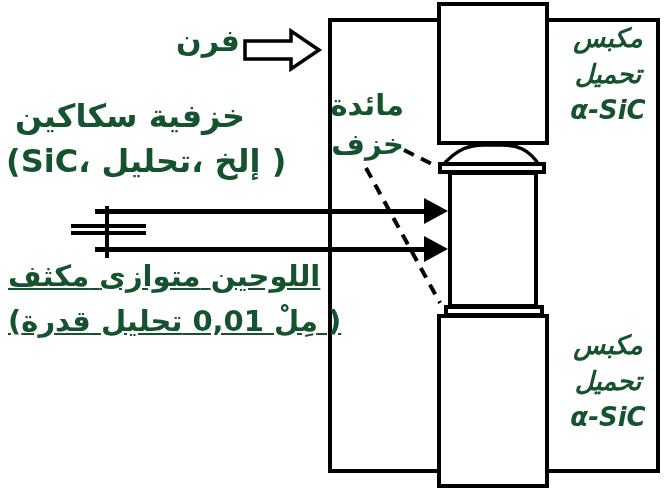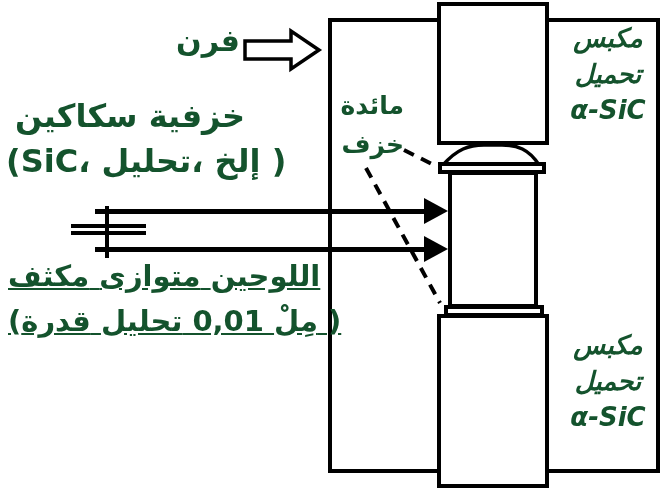--- a/index.html
+++ b/index.html
@@ -43,21 +43,21 @@
   .cap-vertical{left:105px;top:206px;width:4px;height:52px;}
   .cap-plate-top{left:71px;top:224px;width:75px;height:4px;}
   .cap-plate-bottom{left:71px;top:231px;width:75px;height:4px;}
   
   .furnace-arrow{position:absolute;left:243px;top:27px;z-index:5;}
   
   .lbl{position:absolute;font-weight:bold;z-index:6;white-space:nowrap;}
   .furnace-label{left:60px;top:20px;width:180px;text-align:right;font-size:30px;line-height:42px;}
   .knives-label{left:6px;top:94px;width:248px;text-align:center;font-size:32px;line-height:45px;}
   .capacitor-label{left:8px;top:254px;width:270px;text-align:right;font-size:29px;line-height:45px;text-decoration:underline;}
-  .ceramic-table-label{left:330px;top:86px;width:74px;text-align:right;font-size:25px;line-height:39px;}
+  .ceramic-table-label{left:330px;top:86px;width:74px;text-align:right;font-size:29px;line-height:39px;}
   .right-block{width:96px;text-align:center;font-size:26px;line-height:36px;font-style:italic;}
   .press-top-label{left:560px;top:20px;}
   .joint-label{left:560px;top:155px;}
   .press-bottom-label{left:560px;top:327px;}
 </style>
 </head>
 <body>
 
 <div class="canvas">
 

